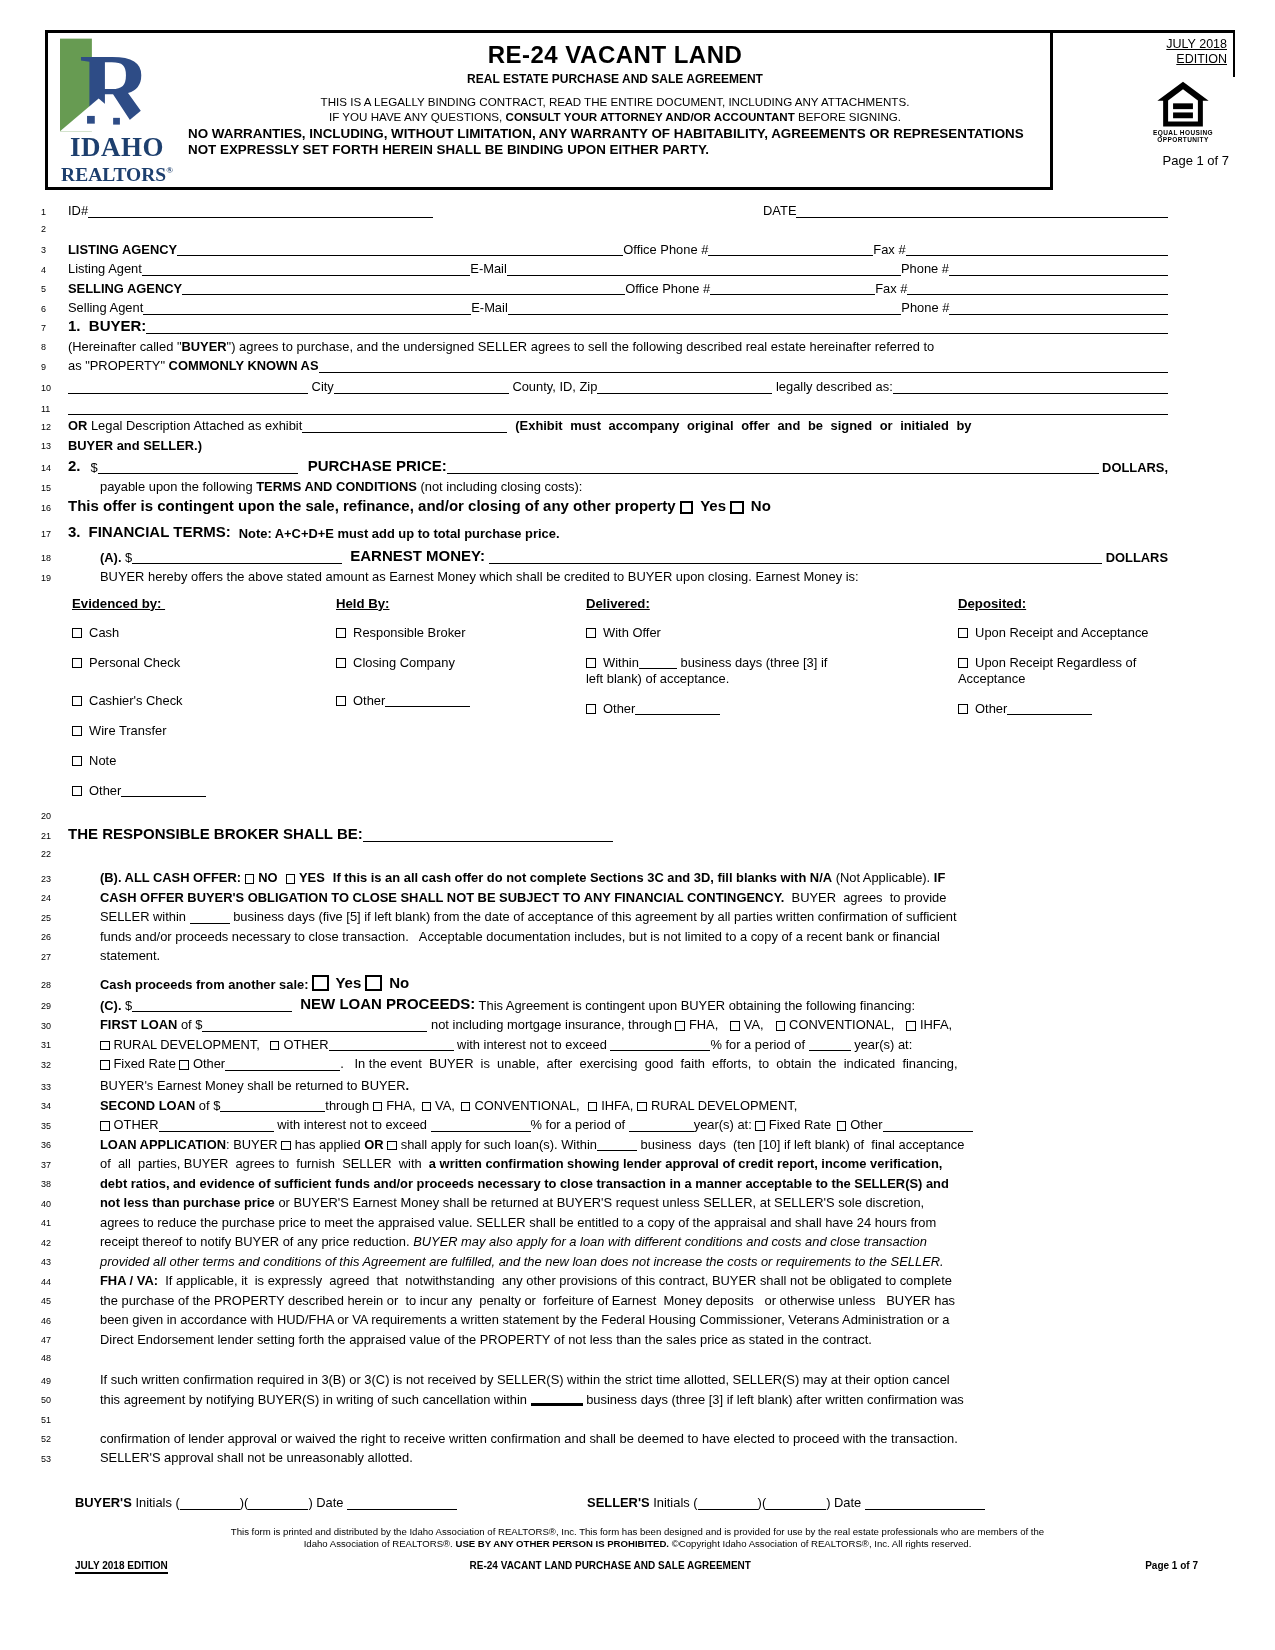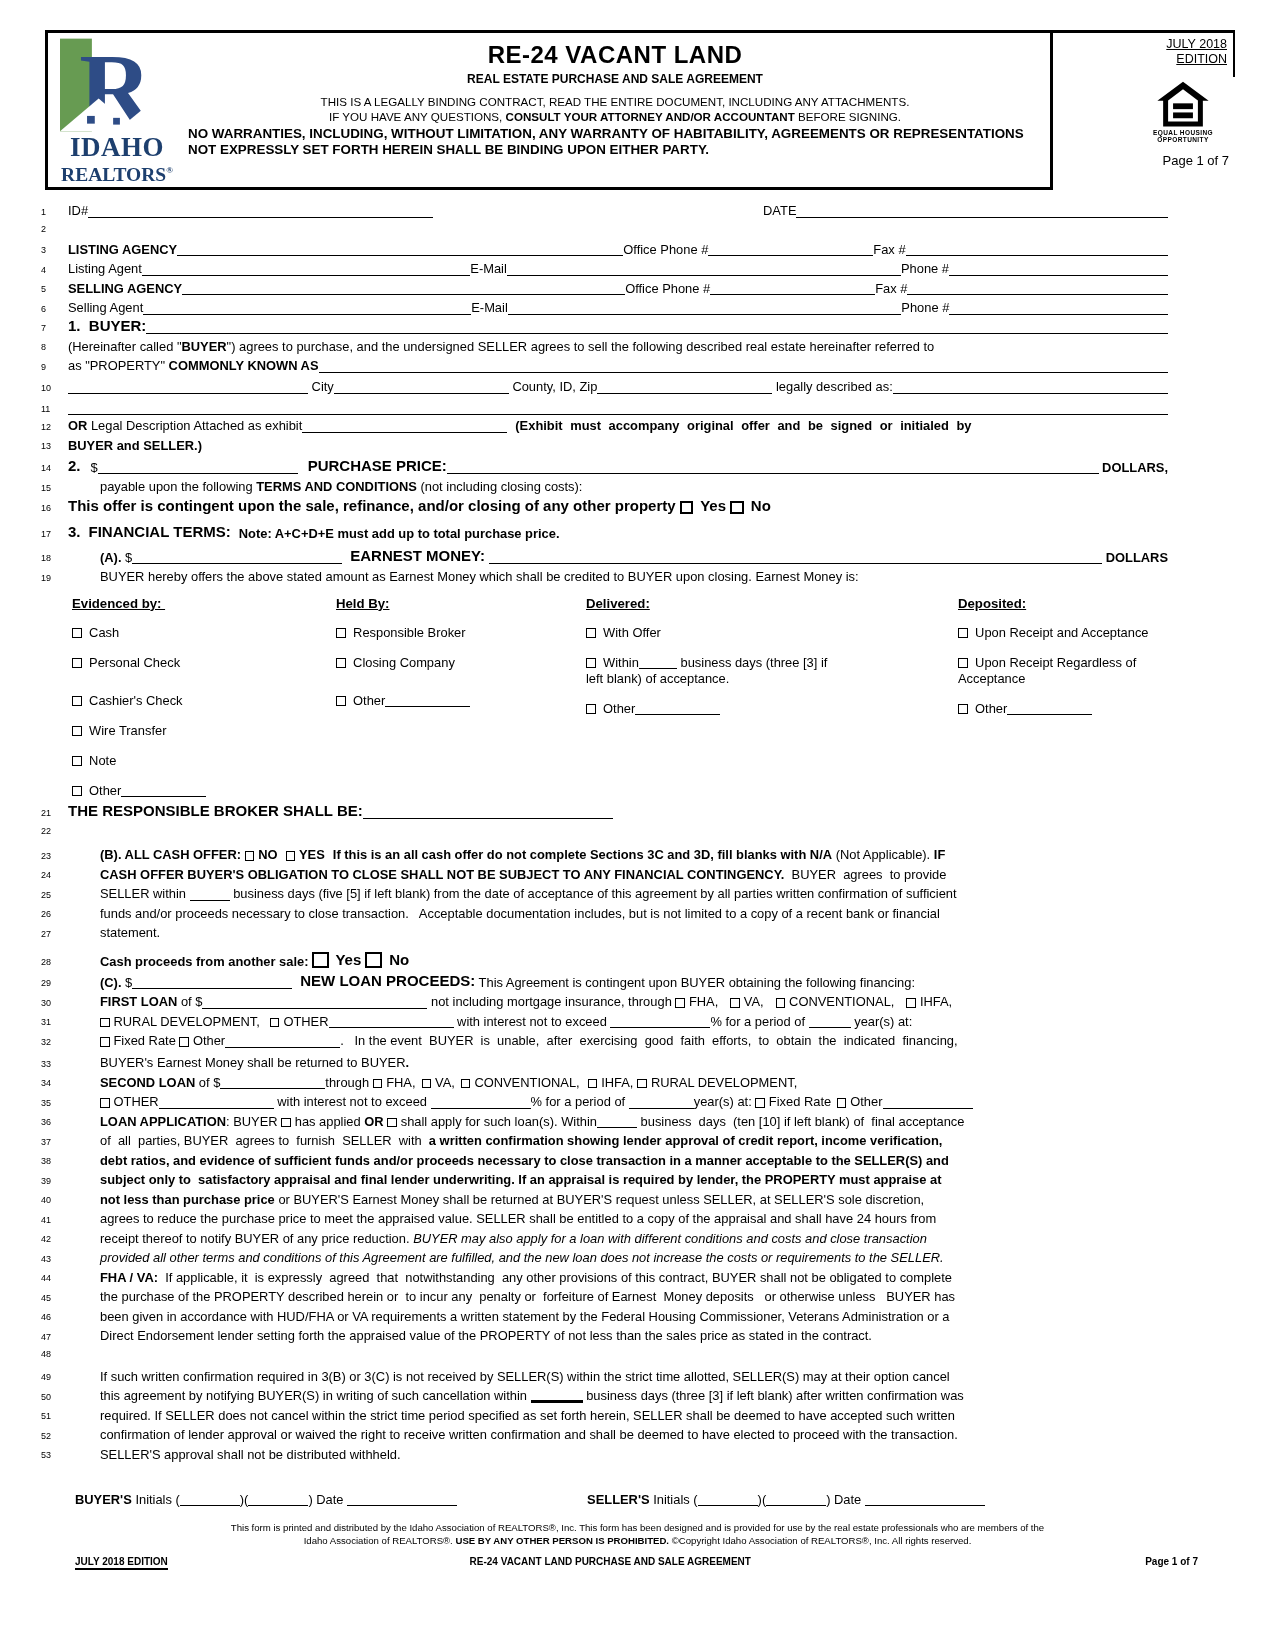--- a/index.html
+++ b/index.html
@@ -144,53 +144,53 @@
           <div class="emitem"><span class="cbx"></span><span class="seg t">  Within</span><span class="blank" style="width: 38px;"></span><span class="seg t">  business  days  (three  [3]  if</span><br><span class="seg t">left blank) of acceptance.</span></div>
           <div class="emitem"><span class="cbx"></span><span class="seg t"> Other</span><span class="blank" style="width: 85px;"></span></div>
         </div>
         <div class="emcol">
           <div class="emhead">Deposited:</div>
           <div class="emitem"><span class="cbx"></span><span class="seg t"> Upon Receipt and Acceptance</span></div>
           <div class="emitem"><span class="cbx"></span><span class="seg t"> Upon Receipt Regardless of</span><br><span class="seg t">Acceptance</span></div>
           <div class="emitem"><span class="cbx"></span><span class="seg t"> Other</span><span class="blank" style="width: 85px;"></span></div>
         </div>
       </div>
+      <div class="row empty" style="margin-top: 10px;"><span class="num">20</span></div>
       <div class="row"><span class="num">21</span><span class="seg bb">THE RESPONSIBLE BROKER SHALL BE:</span><span class="blank" style="width: 250px;"></span></div>
       <div class="row empty"><span class="num">22</span></div>
       <div class="row" style="margin-top: 10px; padding-left: 32px;"><span class="num">23</span><span class="seg b">(B). ALL CASH OFFER: </span><span class="cbx"></span><span class="seg b">NO</span><span class="spacer" style="width: 8px;"></span><span class="cbx"></span><span class="seg b">YES</span><span class="spacer" style="width: 8px;"></span><span class="seg b">If this is an all cash offer do not complete Sections 3C and 3D, fill blanks with N/A</span><span class="seg t"> (Not Applicable). </span><span class="seg b">IF</span></div>
       <div class="row" style="padding-left: 32px;"><span class="num">24</span><span class="seg b">CASH OFFER BUYER'S OBLIGATION TO CLOSE SHALL NOT BE SUBJECT TO ANY FINANCIAL CONTINGENCY.</span><span class="seg t">  BUYER  agrees  to provide</span></div>
       <div class="row" style="padding-left: 32px;"><span class="num">25</span><span class="seg t">SELLER within </span><span class="blank" style="width: 40px;"></span><span class="seg t"> business days (five [5] if left blank) from the date of acceptance of this agreement by all parties written confirmation of sufficient</span></div>
       <div class="row" style="padding-left: 32px;"><span class="num">26</span><span class="seg t">funds and/or proceeds necessary to close transaction.   Acceptable documentation includes, but is not limited to a copy of a recent bank or financial</span></div>
       <div class="row" style="padding-left: 32px;"><span class="num">27</span><span class="seg t">statement.</span></div>
       <div class="row" style="margin-top: 12px; padding-left: 32px;"><span class="num">28</span><span class="seg b">Cash proceeds from another sale: </span><span class="cbx xl"></span><span class="seg bb"> Yes </span><span class="cbx xl"></span><span class="seg bb"> No</span></div>
       <div class="row" style="margin-top: 5px; padding-left: 32px;"><span class="num">29</span><span class="seg b">(C). </span><span class="seg t">$</span><span class="blank" style="width: 160px;"></span><span class="spacer" style="width: 8px;"></span><span class="seg bb">NEW LOAN PROCEEDS:</span><span class="seg t"> This Agreement is contingent upon BUYER obtaining the following financing:</span></div>
       <div class="row" style="padding-left: 32px;"><span class="num">30</span><span class="seg b">FIRST LOAN</span><span class="seg t"> of $</span><span class="blank" style="width: 225px;"></span><span class="seg t"> not including mortgage insurance, through </span><span class="cbx"></span><span class="seg t">FHA,</span><span class="spacer" style="width: 12px;"></span><span class="cbx"></span><span class="seg t">VA,</span><span class="spacer" style="width: 12px;"></span><span class="cbx"></span><span class="seg t">CONVENTIONAL,</span><span class="spacer" style="width: 12px;"></span><span class="cbx"></span><span class="seg t">IHFA,</span></div>
       <div class="row" style="padding-left: 32px;"><span class="num">31</span><span class="cbx"></span><span class="seg t">RURAL DEVELOPMENT,</span><span class="spacer" style="width: 10px;"></span><span class="cbx"></span><span class="seg t">OTHER</span><span class="blank" style="width: 125px;"></span><span class="seg t"> with interest not to exceed </span><span class="blank" style="width: 100px;"></span><span class="seg t">% for a period of </span><span class="blank" style="width: 42px;"></span><span class="seg t"> year(s) at:</span></div>
       <div class="row" style="padding-left: 32px;"><span class="num">32</span><span class="cbx"></span><span class="seg t">Fixed Rate </span><span class="cbx"></span><span class="seg t">Other</span><span class="blank" style="width: 115px;"></span><span class="seg t">.   In the event  BUYER  is  unable,  after  exercising  good  faith  efforts,  to  obtain  the  indicated  financing,</span></div>
       <div class="row" style="margin-top: 7px; padding-left: 32px;"><span class="num">33</span><span class="seg t">BUYER's Earnest Money shall be returned to BUYER</span><span class="seg b">.</span></div>
       <div class="row" style="padding-left: 32px;"><span class="num">34</span><span class="seg b">SECOND LOAN</span><span class="seg t"> of $</span><span class="blank" style="width: 105px;"></span><span class="seg t">through </span><span class="cbx"></span><span class="seg t">FHA,</span><span class="spacer" style="width: 6px;"></span><span class="cbx"></span><span class="seg t">VA,</span><span class="spacer" style="width: 6px;"></span><span class="cbx"></span><span class="seg t">CONVENTIONAL,</span><span class="spacer" style="width: 8px;"></span><span class="cbx"></span><span class="seg t">IHFA,</span><span class="spacer" style="width: 4px;"></span><span class="cbx"></span><span class="seg t">RURAL DEVELOPMENT,</span></div>
       <div class="row" style="padding-left: 32px;"><span class="num">35</span><span class="cbx"></span><span class="seg t">OTHER</span><span class="blank" style="width: 115px;"></span><span class="seg t"> with interest not to exceed </span><span class="blank" style="width: 100px;"></span><span class="seg t">% for a period of </span><span class="blank" style="width: 65px;"></span><span class="seg t">year(s) at: </span><span class="cbx"></span><span class="seg t">Fixed Rate </span><span class="spacer" style="width: 2px;"></span><span class="cbx"></span><span class="seg t">Other</span><span class="blank" style="width: 90px;"></span></div>
       <div class="row" style="padding-left: 32px;"><span class="num">36</span><span class="seg b">LOAN APPLICATION</span><span class="seg t">: BUYER </span><span class="cbx"></span><span class="seg t">has applied </span><span class="seg b">OR</span><span class="seg t"> </span><span class="cbx"></span><span class="seg t">shall apply for such loan(s). Within</span><span class="blank" style="width: 40px;"></span><span class="seg t"> business  days  (ten [10] if left blank) of  final acceptance</span></div>
       <div class="row" style="padding-left: 32px;"><span class="num">37</span><span class="seg t">of  all  parties, BUYER  agrees to  furnish  SELLER  with  </span><span class="seg b">a written confirmation showing lender approval of credit report, income verification,</span></div>
       <div class="row" style="padding-left: 32px;"><span class="num">38</span><span class="seg b">debt ratios, and evidence of sufficient funds and/or proceeds necessary to close transaction in a manner acceptable to the SELLER(S) and</span></div>
-      <div class="row" style="padding-left: 32px;"><span class="num">39</span><span class="seg b">subject only to  satisfactory appraisal and final lender underwriting. If an appraisal is required by lender, the PROPERTY must appraise at</span></div>
       <div class="row" style="padding-left: 32px;"><span class="num">40</span><span class="seg b">not less than purchase price</span><span class="seg t"> or BUYER'S Earnest Money shall be returned at BUYER'S request unless SELLER, at SELLER'S sole discretion,</span></div>
       <div class="row" style="padding-left: 32px;"><span class="num">41</span><span class="seg t">agrees to reduce the purchase price to meet the appraised value. SELLER shall be entitled to a copy of the appraisal and shall have 24 hours from</span></div>
       <div class="row" style="padding-left: 32px;"><span class="num">42</span><span class="seg t">receipt thereof to notify BUYER of any price reduction. </span><span class="seg i">BUYER may also apply for a loan with different conditions and costs and close transaction</span></div>
       <div class="row" style="padding-left: 32px;"><span class="num">43</span><span class="seg i">provided all other terms and conditions of this Agreement are fulfilled, and the new loan does not increase the costs or requirements to the SELLER.</span></div>
       <div class="row" style="padding-left: 32px;"><span class="num">44</span><span class="seg b">FHA / VA:</span><span class="seg t">  If applicable, it  is expressly  agreed  that  notwithstanding  any other provisions of this contract, BUYER shall not be obligated to complete</span></div>
       <div class="row" style="padding-left: 32px;"><span class="num">45</span><span class="seg t">the purchase of the PROPERTY described herein or  to incur any  penalty or  forfeiture of Earnest  Money deposits   or otherwise unless   BUYER has</span></div>
       <div class="row" style="padding-left: 32px;"><span class="num">46</span><span class="seg t">been given in accordance with HUD/FHA or VA requirements a written statement by the Federal Housing Commissioner, Veterans Administration or a</span></div>
       <div class="row" style="padding-left: 32px;"><span class="num">47</span><span class="seg t">Direct Endorsement lender setting forth the appraised value of the PROPERTY of not less than the sales price as stated in the contract.</span></div>
       <div class="row empty" style="padding-left: 32px;"><span class="num">48</span></div>
       <div class="row" style="margin-top: 8px; padding-left: 32px;"><span class="num">49</span><span class="seg t">If such written confirmation required in 3(B) or 3(C) is not received by SELLER(S) within the strict time allotted, SELLER(S) may at their option cancel</span></div>
       <div class="row" style="padding-left: 32px;"><span class="num">50</span><span class="seg t">this agreement by notifying BUYER(S) in writing of such cancellation within </span><span class="blank thick" style="width: 52px;"></span><span class="seg t"> business days (three [3] if left blank) after written confirmation was</span></div>
-      <div class="row" style="padding-left: 32px;"><span class="num">51</span><span class="seg t">required. If SELLER does not cancel within the strict time period specified as set forth herein, SELLER shall be deemed to have accepted such written</span></div>
+      <div class="row" style="padding-left: 32px;"><span class="num">51</span></div>
       <div class="row" style="padding-left: 32px;"><span class="num">52</span><span class="seg t">confirmation of lender approval or waived the right to receive written confirmation and shall be deemed to have elected to proceed with the transaction.</span></div>
-      <div class="row" style="padding-left: 32px;"><span class="num">53</span><span class="seg t">SELLER'S approval shall not be distributed withheld.</span></div>
+      <div class="row" style="padding-left: 32px;"><span class="num">53</span><span class="seg t">SELLER'S approval shall not be unreasonably allotted.</span></div>
       <div class="row" style="margin-top: 30px; padding-left: 7px;"><span class="seg b">BUYER'S</span><span class="seg t"> Initials (</span><span class="blank" style="width: 60px;"></span><span class="seg t">)(</span><span class="blank" style="width: 60px;"></span><span class="seg t">) Date </span><span class="blank" style="width: 110px;"></span><span class="spacer" style="width: 130px;"></span><span class="seg b">SELLER'S</span><span class="seg t"> Initials (</span><span class="blank" style="width: 60px;"></span><span class="seg t">)(</span><span class="blank" style="width: 60px;"></span><span class="seg t">) Date </span><span class="blank" style="width: 120px;"></span></div>
     </div>
 
   <div class="fineprint">
     <span>This form is printed and distributed by the Idaho Association of  REALTORS®, Inc. This form has been designed and is provided for use by the real estate professionals who are members of the</span><br>
     <span>Idaho Association of REALTORS®. </span><b>USE BY ANY OTHER PERSON IS PROHIBITED.</b><span>  ©Copyright Idaho Association of REALTORS®, Inc. All rights reserved.</span>
   </div>
 
   <div class="bottomrow">
     <span class="br-left">JULY 2018 EDITION</span>

